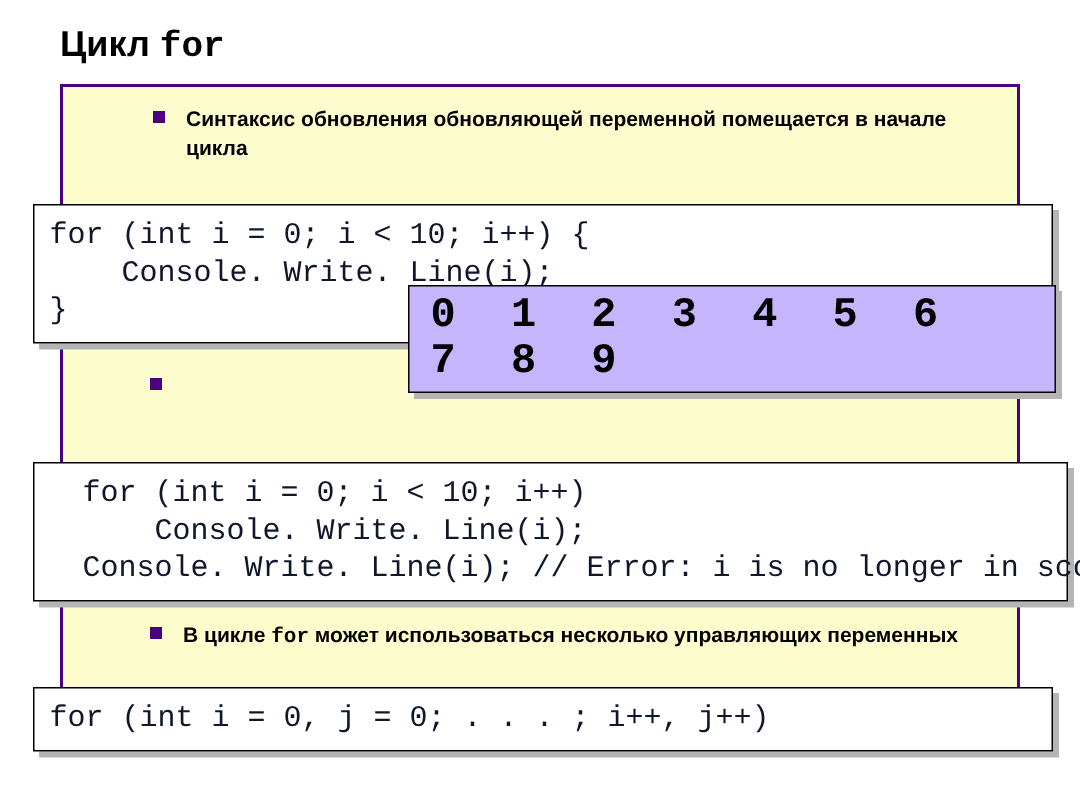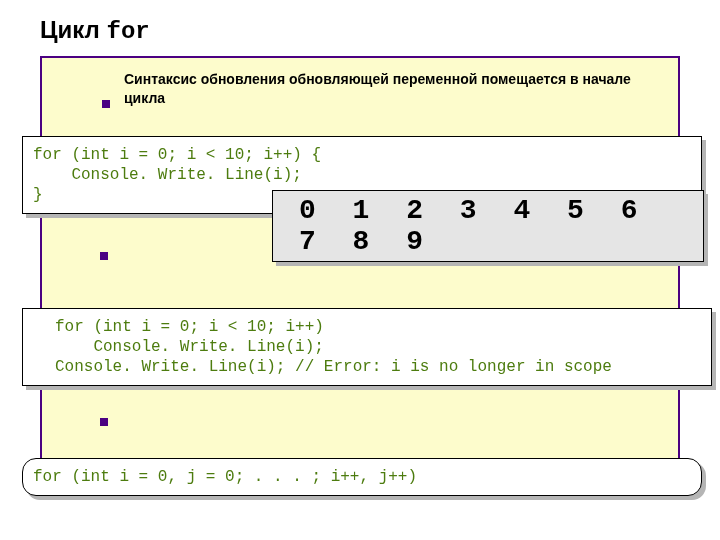--- a/index.html
+++ b/index.html
@@ -22,21 +22,21 @@
     position: absolute;
     left: 40px;
     top: 56px;
     width: 640px;
     height: 440px;
     border: 2px solid #4b0082;
     background: #fdfccc;
   }
   .bullet-row {
     display: flex;
-    align-items: flex-end;
+    align-items: flex-start;
     padding: 12px 20px 6px 60px;
     font-size: 14px;
     font-weight: bold;
     color: #000;
     line-height: 1.35;
   }
   .bullet-row .sq {
     width: 8px;
     height: 8px;
     background: #4b0082;
@@ -44,46 +44,46 @@
     margin-top: 4px;
     margin-right: 14px;
   }
   .bullet-row .btxt .mono { font-family: "Courier New", monospace; }
   .code-block {
     position: absolute;
     background: #fff;
     border: 1px solid #000;
     box-shadow: 4px 4px 0 #b5b5b5;
     font-family: "Courier New", monospace;
-    font-size: 16px;
+    font-size: 20px;
     line-height: 1.25;
     padding: 8px 10px;
     white-space: pre;
-    color: #4d7c0f;
+    color: #0f172a;
   }
   .code1 { left: 22px; top: 136px; width: 680px; }
   .output-box {
     position: absolute;
     left: 272px;
     top: 190px;
     width: 432px;
-    background: #e5e5e5;
+    background: #c4b5fd;
     border: 1px solid #000;
     box-shadow: 4px 4px 0 #b5b5b5;
     font-family: "Courier New", monospace;
     font-size: 28px;
     font-weight: bold;
     letter-spacing: 10px;
-    padding: 4px 26px;
+    padding: 4px 14px;
     color: #000;
   }
   .bullet2-wrap { position: absolute; left: 40px; top: 236px; width: 640px; }
   .code2 { left: 22px; top: 308px; width: 690px; padding-left: 32px; }
   .bullet3-wrap { position: absolute; left: 40px; top: 402px; width: 640px; }
-  .code3 { left: 22px; top: 458px; width: 680px; border-radius: 14px; }
+  .code3 { left: 22px; top: 458px; width: 680px; }
 </style>
 </head>
 <body>
 
 <div class="title">
   <span>Цикл </span><span class="mono">for</span>
 </div>
 
 <div class="yellow-panel">
   <div class="bullet-row">
@@ -104,16 +104,19 @@
   </div>
 </div>
 
 <div class="code-block code2">for (int i = 0; i &lt; 10; i++)
     Console. Write. Line(i);
 Console. Write. Line(i); // Error: i is no longer in scope</div>
 
 <div class="bullet3-wrap">
   <div class="bullet-row">
     <div class="sq"></div>
+    <div class="btxt">
+      <span>В цикле </span><span class="mono">for</span><span> может использоваться несколько управляющих переменных</span>
+    </div>
   </div>
 </div>
 
 <div class="code-block code3">for (int i = 0, j = 0; . . . ; i++, j++)</div>
 
 </body></html>

